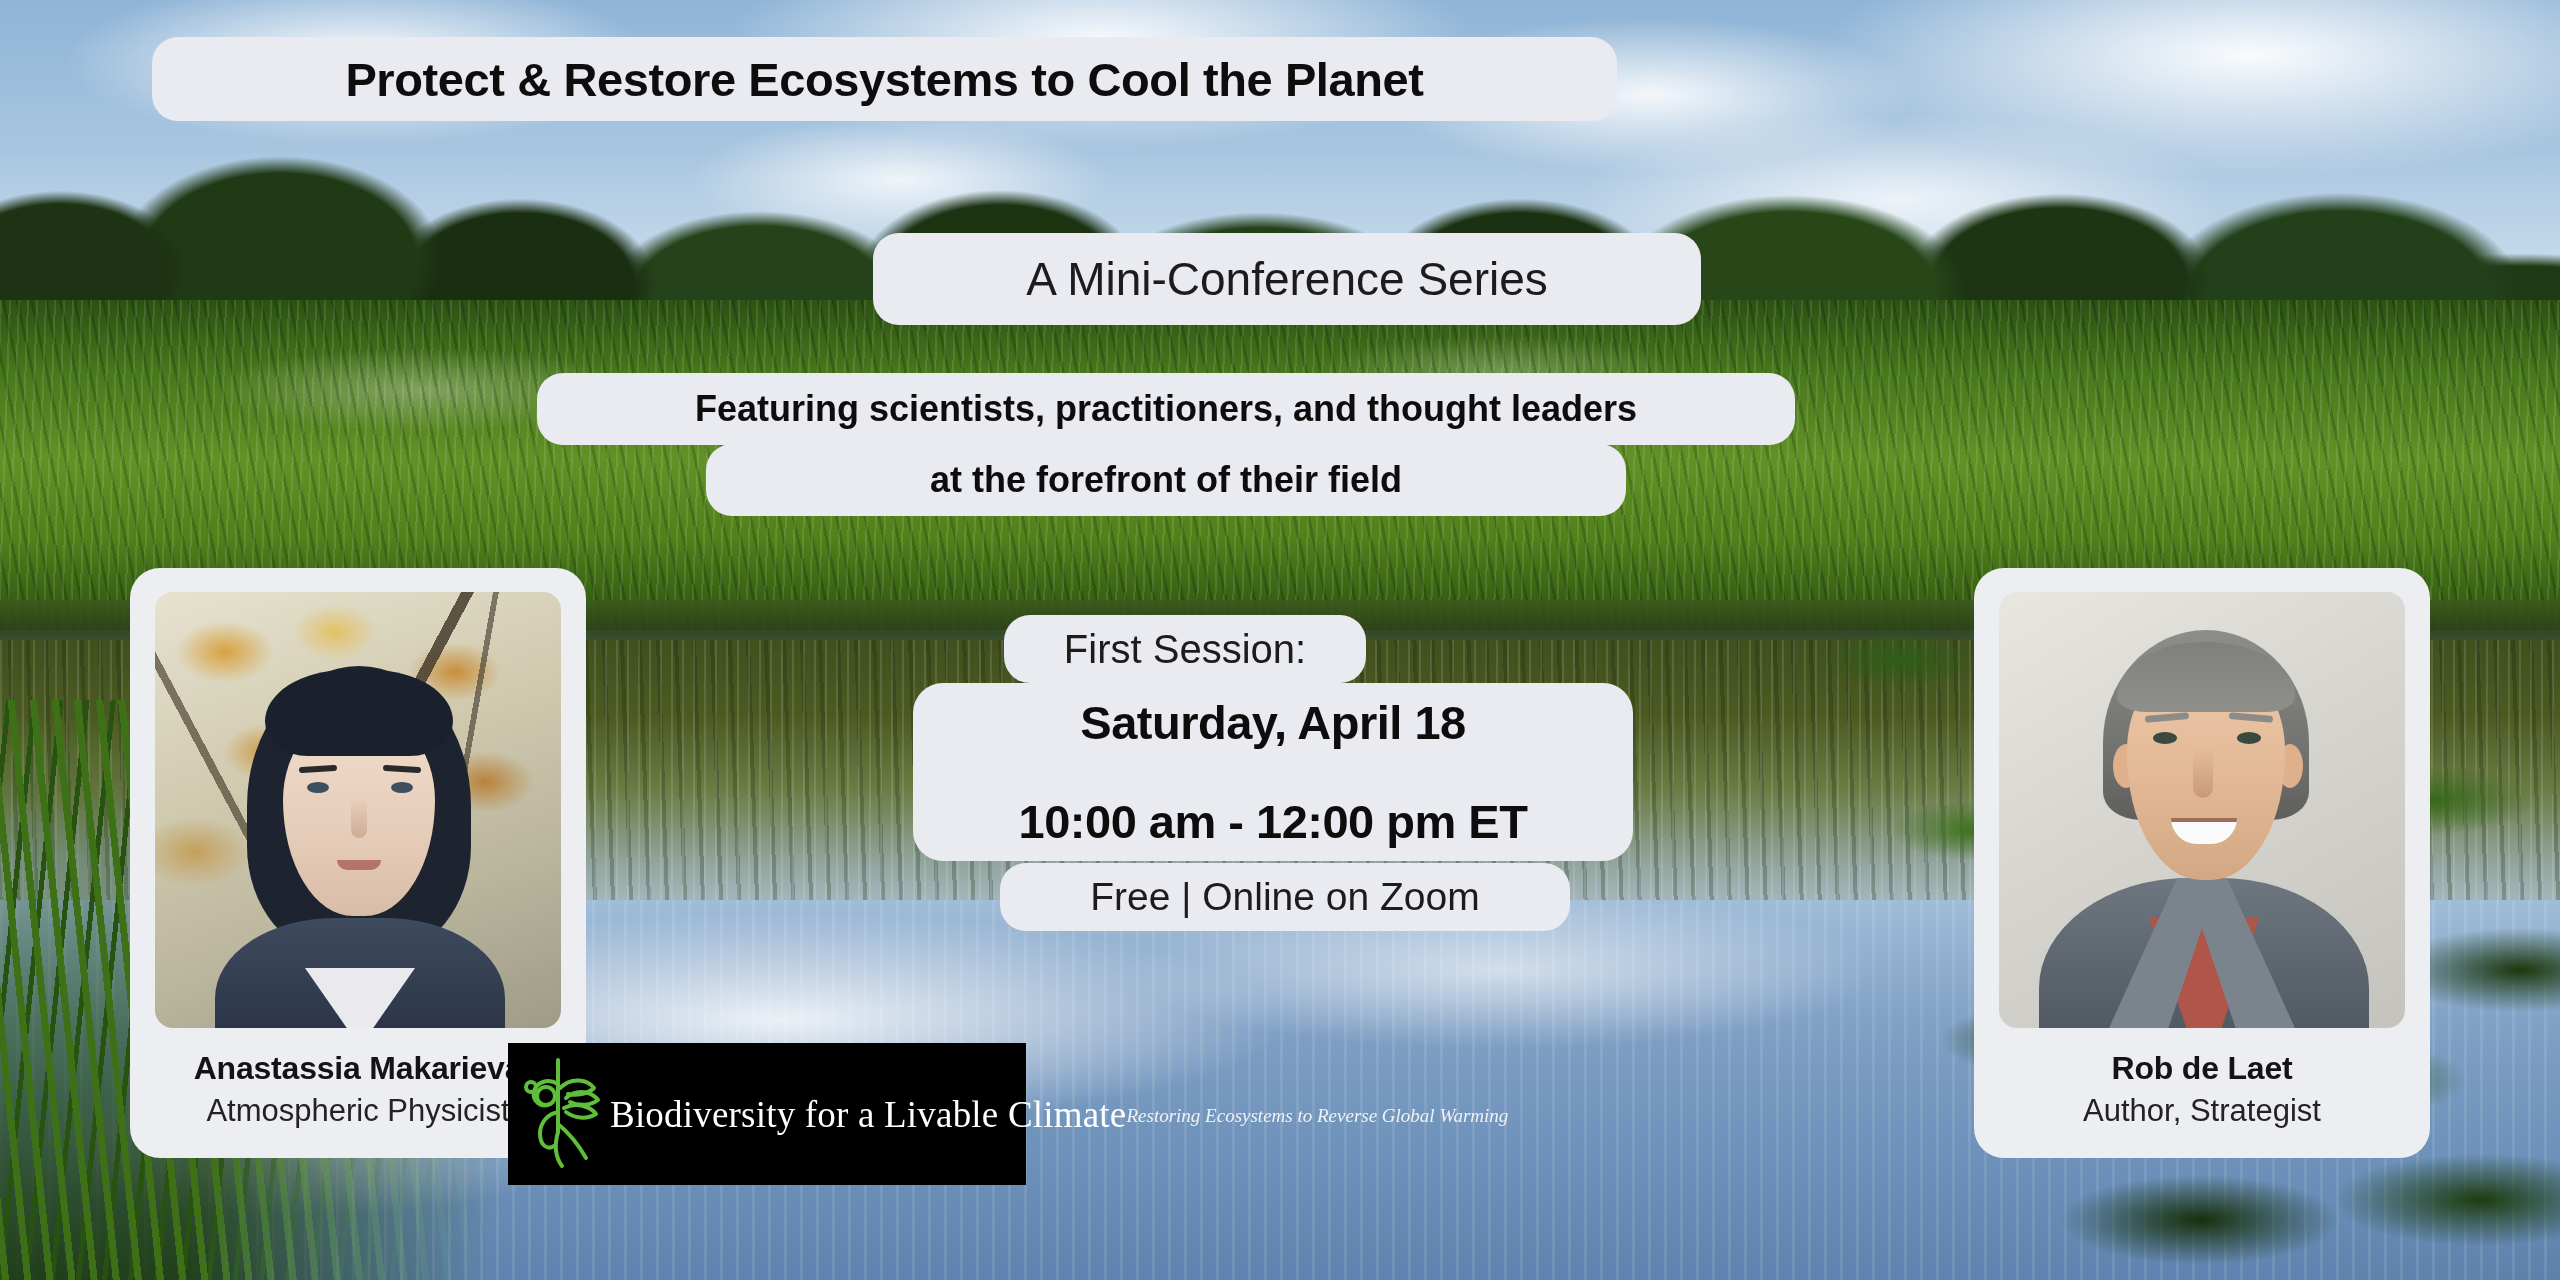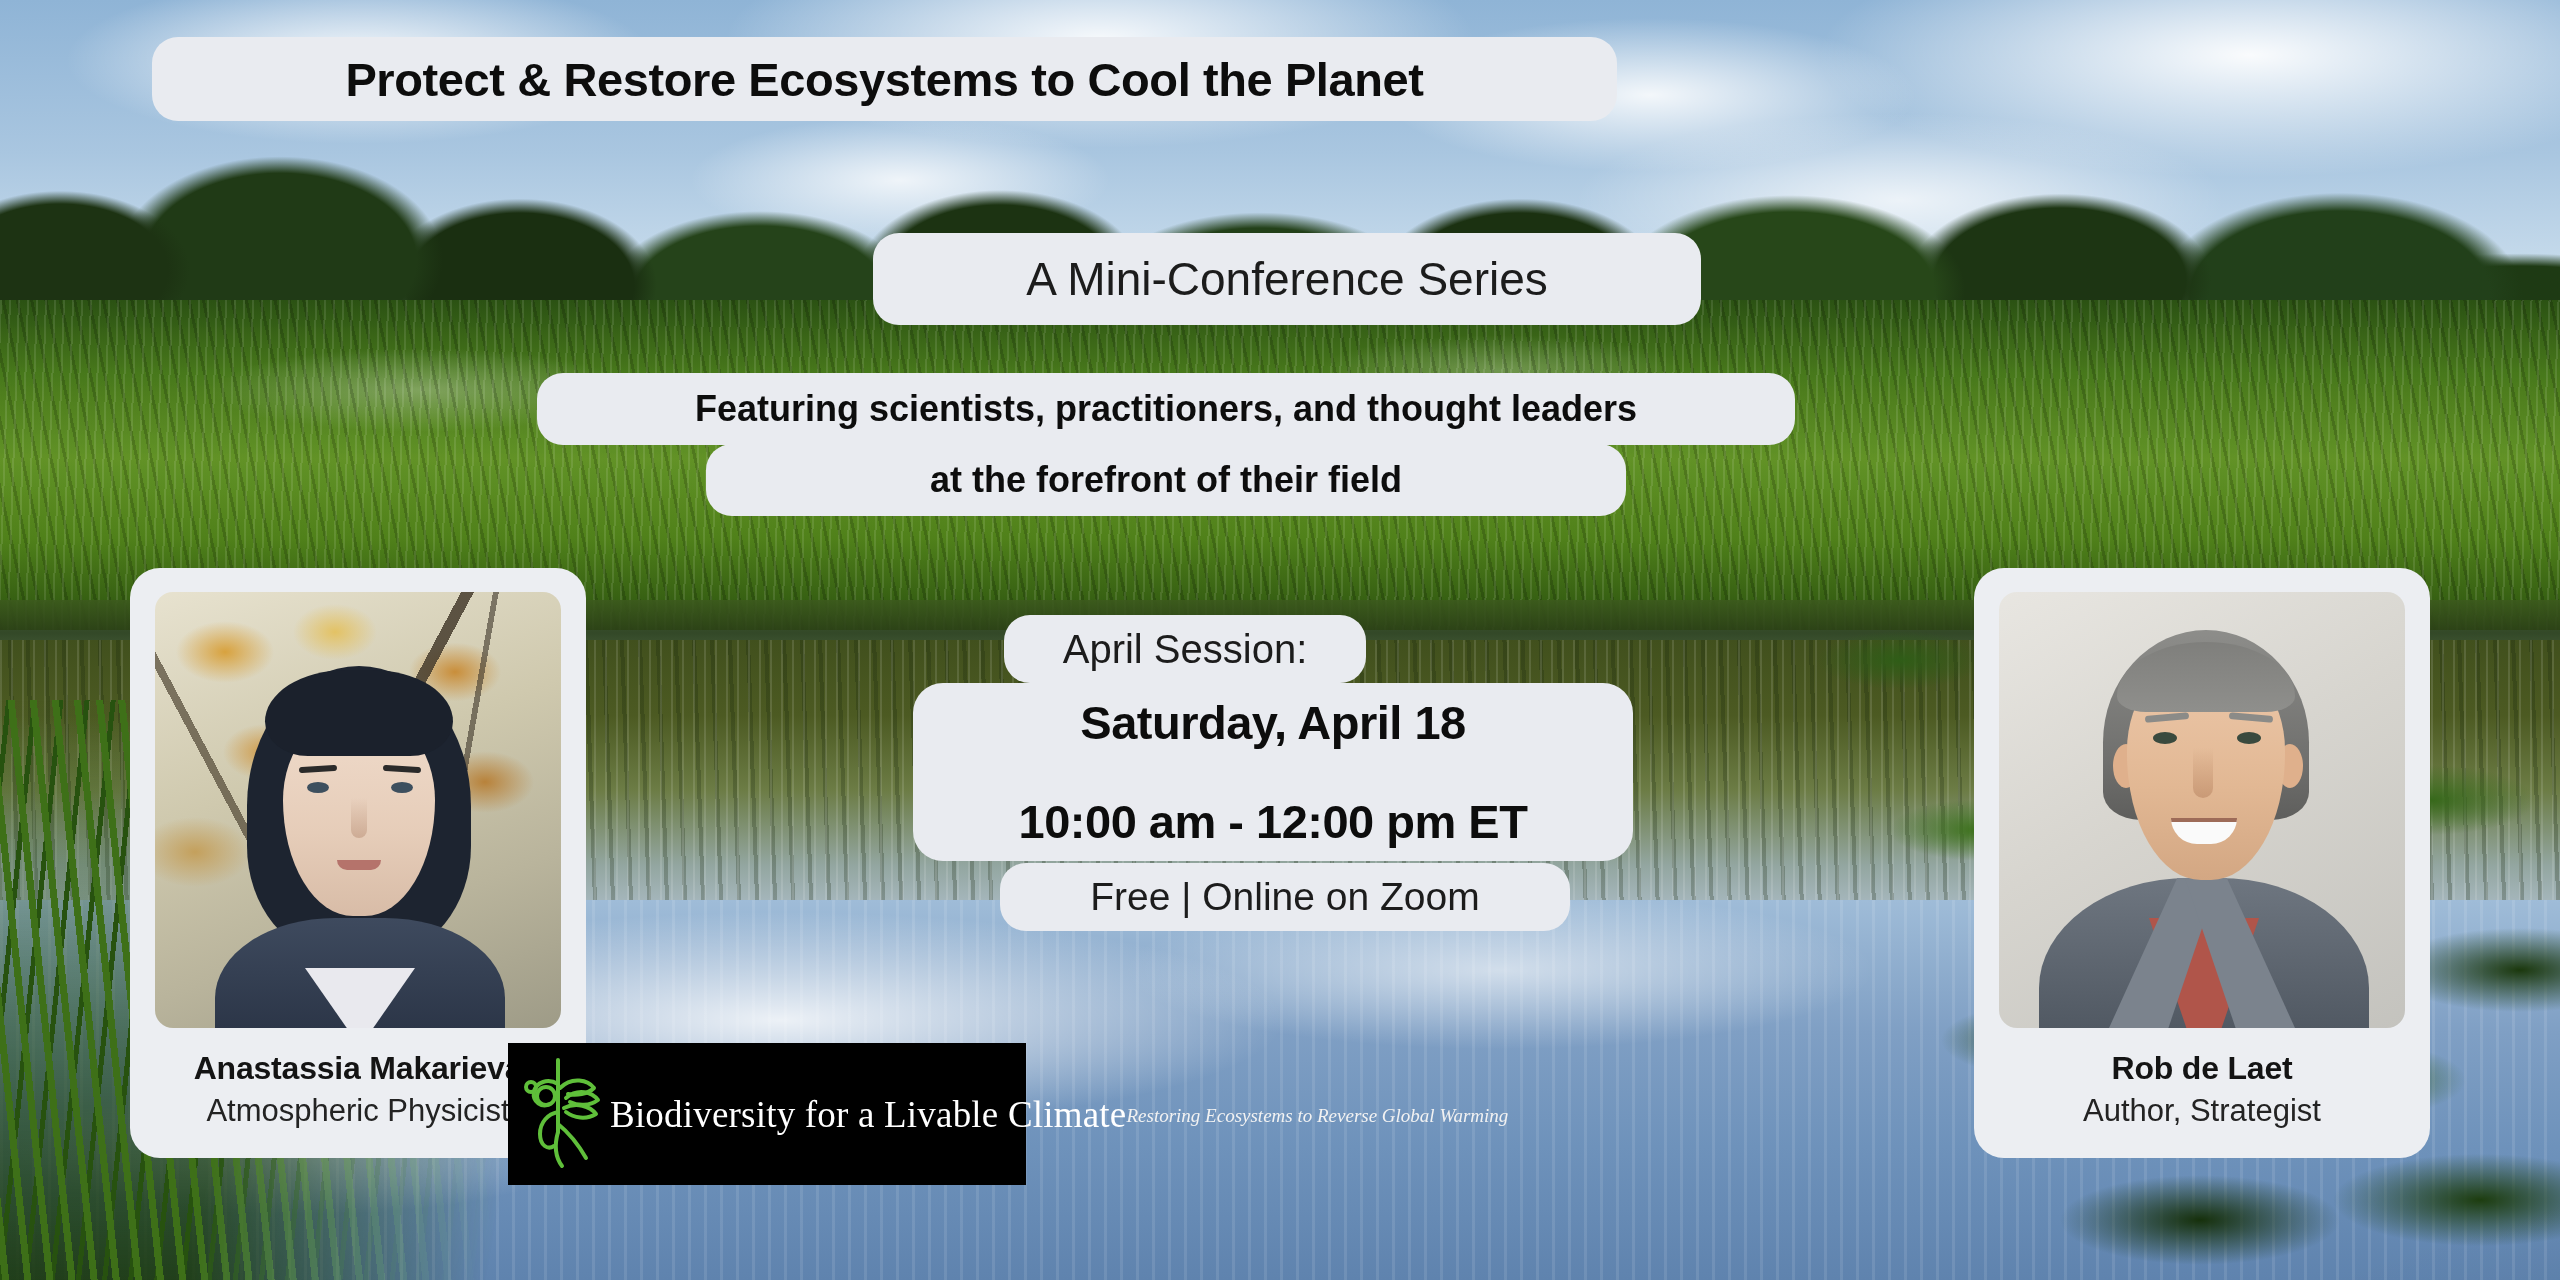--- a/index.html
+++ b/index.html
@@ -287,21 +287,21 @@
     <div class="vignette"></div>
   </div>
 
   <div class="card" id="title-card">Protect &amp; Restore Ecosystems to Cool the Planet</div>
 
   <div class="card" id="subtitle-card">A Mini-Conference Series</div>
 
   <div class="card" id="feature-line1">Featuring scientists, practitioners, and thought leaders</div>
   <div class="card" id="feature-line2">at the forefront of their field</div>
 
-  <div class="card" id="session-label">April Session:</div>
+  <div class="card" id="session-label">First Session:</div>
 
   <div class="card" id="session-main">
     <div class="date">Saturday, April 18</div>
     <div class="time">10:00 am - 12:00 pm ET</div>
   </div>
 
   <div class="card" id="session-free">Free  |  Online on Zoom</div>
 
   <div class="speaker" id="speaker-left">
     <div class="portrait">

